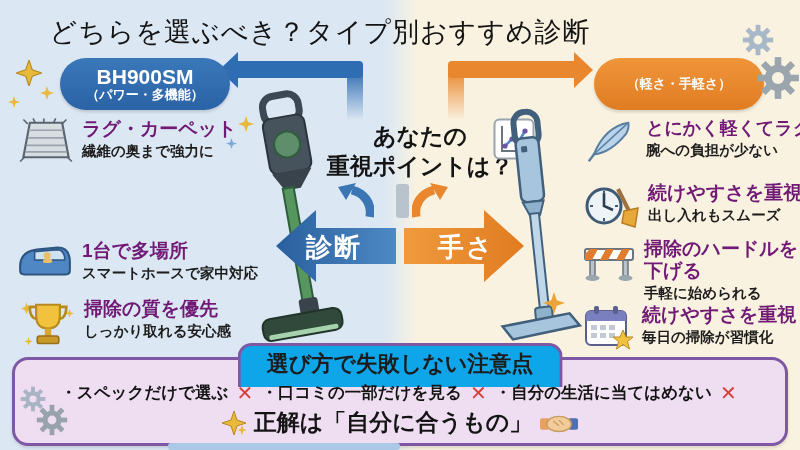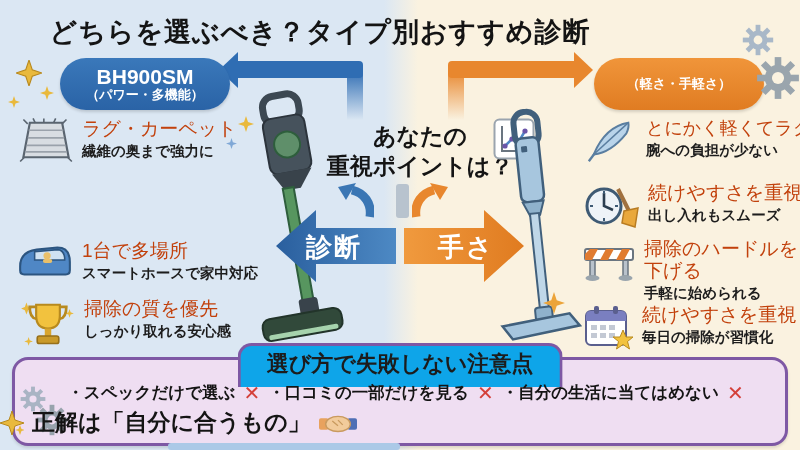--- a/index.html
+++ b/index.html
@@ -3,21 +3,21 @@
 <meta charset="utf-8">
 <style>
   html,body{margin:0;padding:0;}
   #stage{position:relative;width:800px;height:450px;overflow:hidden;
     font-family:"Liberation Sans","DejaVu Sans",sans-serif;background:#faf2e0;}
   .bg-left{position:absolute;left:0;top:0;width:400px;height:450px;background:#dbe7f3;}
   .bg-right{position:absolute;left:400px;top:0;width:400px;height:450px;background:#faf2e0;}
   .bg-blend{position:absolute;left:384px;top:0;width:34px;height:450px;
     background:linear-gradient(90deg,#dbe7f3,#faf2e0);}
   .title{position:absolute;left:0;top:14px;width:640px;text-align:center;
-    font-size:27px;font-weight:700;color:#141414;letter-spacing:1px;}
+    font-size:27px;font-weight:400;color:#141414;letter-spacing:1px;}
   
   .badge{position:absolute;width:170px;height:52px;border-radius:28px;color:#fff;
     display:flex;flex-direction:column;align-items:center;justify-content:center;line-height:1.1;
     box-shadow:0 2px 3px rgba(0,0,0,.15);}
   .badge-blue{left:60px;top:58px;background:linear-gradient(180deg,#3a78ba,#2a63a6);}
   .badge-orange{left:594px;top:58px;background:linear-gradient(180deg,#f0953a,#e07c22);}
   .badge-name{font-size:21px;font-weight:800;}
   .badge-tag{font-size:13px;font-weight:700;}
   
   .tbar{position:absolute;height:17px;}
@@ -33,35 +33,35 @@
   .question{position:absolute;left:315px;top:122px;width:210px;text-align:center;
     font-size:23px;font-weight:800;color:#141414;line-height:1.3;}
   
   .big-arrow{position:absolute;top:206px;width:124px;height:80px;}
   .big-arrow .label{position:absolute;top:24px;width:100%;text-align:center;
     font-size:26px;font-weight:800;color:#fff;letter-spacing:2px;}
   .gray-bar{position:absolute;left:396px;top:184px;width:13px;height:34px;background:#b8c3ce;border-radius:3px;}
   
   .feat{position:absolute;display:flex;align-items:flex-start;gap:8px;}
   .feat .txt{padding-top:2px;}
-  .feat-title{font-size:19px;font-weight:400;color:#c2410c;white-space:nowrap;line-height:1.15;}
+  .feat-title{font-size:19px;font-weight:700;color:#701a75;white-space:nowrap;line-height:1.15;}
   .feat-title.wrap{white-space:normal;width:158px;}
   .feat-sub{font-size:14.5px;font-weight:700;color:#1d1d1d;white-space:nowrap;line-height:1.25;margin-top:2px;}
   .ficon{flex:0 0 auto;}
   
   .panel{position:absolute;left:12px;top:357px;width:770px;height:83px;background:#efdef2;
     border:3px solid #7e58a4;border-radius:16px;box-shadow:0 2px 3px rgba(0,0,0,.12);}
   .panel-tab{position:absolute;left:50%;transform:translateX(-50%);top:343px;z-index:3;
     background:#0ea5e9;border:3px solid #7e58a4;border-bottom:none;border-radius:14px 14px 0 0;
     padding:3px 26px 8px 26px;font-size:22px;font-weight:800;color:#1c1c1c;white-space:nowrap;}
-  .warn-row{position:absolute;left:27px;top:381px;width:760px;z-index:4;display:flex;
+  .warn-row{position:absolute;left:20px;top:381px;width:760px;z-index:4;display:flex;
     justify-content:center;align-items:center;gap:5px;font-size:16.5px;font-weight:800;color:#141414;white-space:nowrap;}
   .xmark{color:#d4403a;font-size:20px;font-weight:800;margin:0 3px;}
   .concl-row{position:absolute;left:0;top:407px;width:800px;z-index:4;display:flex;
-    align-items:center;gap:8px;font-size:23px;font-weight:800;color:#141414;}
+    justify-content:center;align-items:center;gap:8px;font-size:23px;font-weight:800;color:#141414;}
   .strip{position:absolute;left:168px;top:443px;width:232px;height:7px;background:#abc9e7;border-radius:3px;}
   .abs{position:absolute;}
 </style>
 </head>
 <body>
 
 <div id="stage">
   <div class="bg-left"></div>
   <div class="bg-right"></div>
   <div class="bg-blend"></div>

